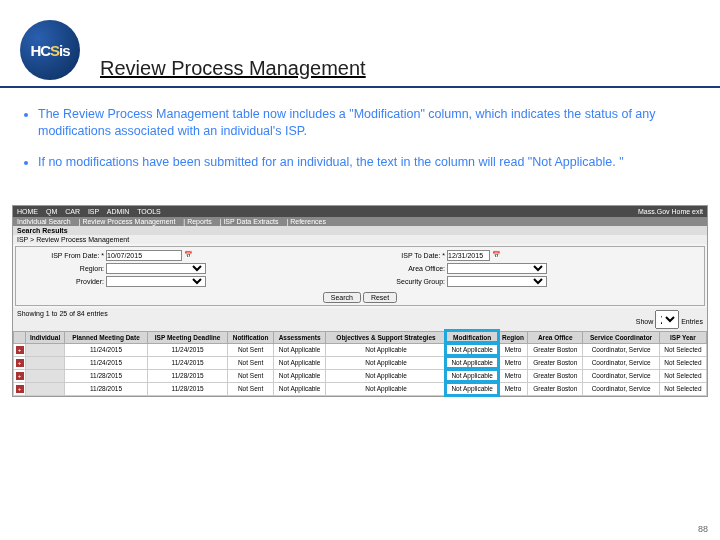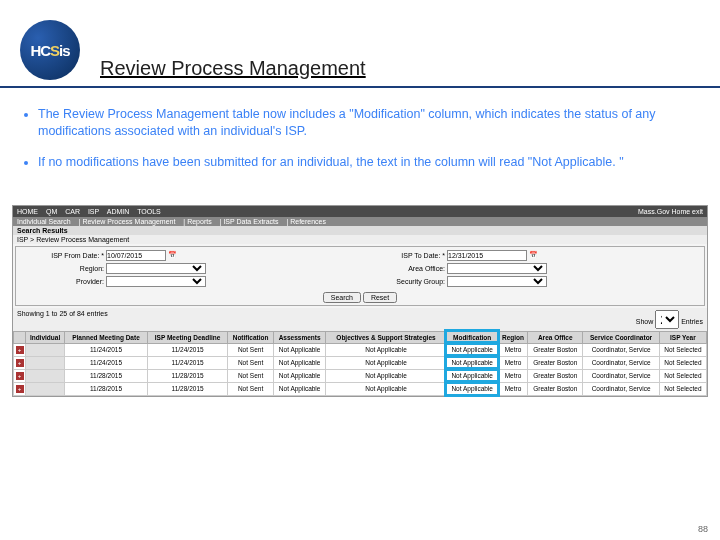--- a/index.html
+++ b/index.html
@@ -72,26 +72,26 @@
     <span>ISP Data Extracts</span> |
     <span>References</span>
   </div>
   <div class="srlabel">Search Results</div>
   <div class="breadcrumb">ISP &gt; Review Process Management</div>
 
   <div class="criteria">
     <div class="criteria-body">
       <div class="field">
           <label>ISP From Date: *</label>
-          <input style="width: 60px;" value="10/07/2015">
+          <input style="width: 76px;" value="10/07/2015">
           <span>📅</span>
         </div>
       <div class="field">
           <label>ISP To Date: *</label>
-          <input style="width: 80px;" value="12/31/2015">
+          <input style="width: 43px;" value="12/31/2015">
           <span>📅</span>
         </div>
       <div class="field">
           <label>Region:</label>
           <select style="width:100px"></select>
         </div>
       <div class="field">
           <label>Area Office:</label>
           <select style="width:100px"></select>
         </div>

